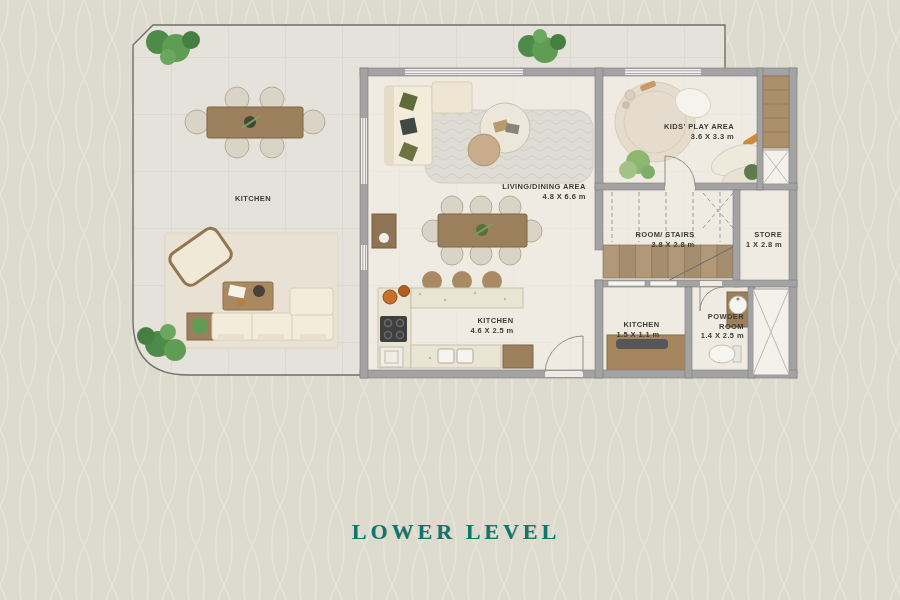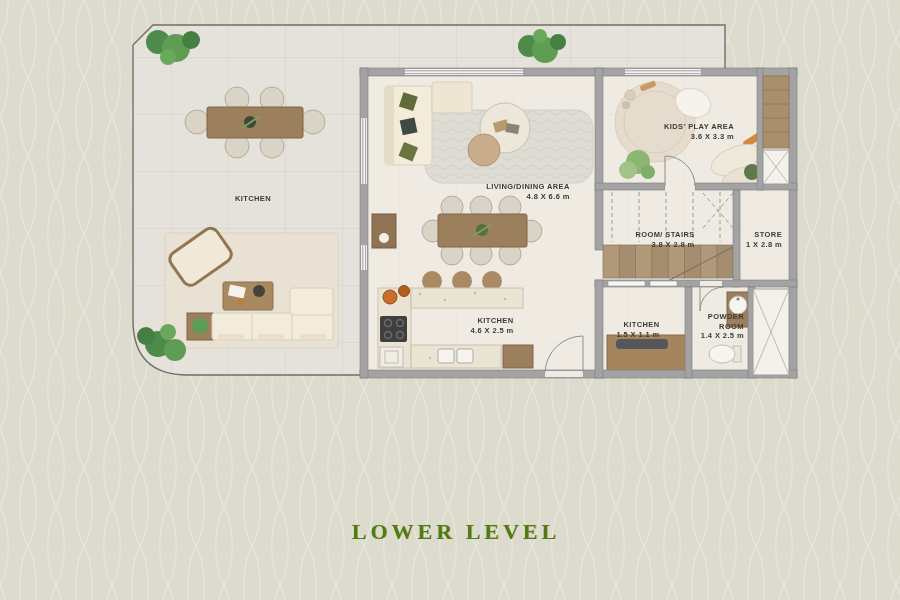--- a/index.html
+++ b/index.html
@@ -6,21 +6,21 @@
   .canvas{position:relative;width:900px;height:600px;overflow:hidden;background:#dcdbce;font-family:"Liberation Sans",sans-serif;}
   .canvas svg{position:absolute;left:0;top:0;}
   .lbl{position:absolute;transform:translate(-50%,-50%);text-align:right;
        font:bold 7.5px/9.5px "Liberation Sans",sans-serif;color:#3b3b33;
        letter-spacing:.4px;white-space:nowrap;z-index:5;}
   .lbl .nm{display:block;}
   .lbl .dims{display:block;font-weight:bold;}
   .lbl.wrap{white-space:normal;width:56px;}
   .title{position:absolute;left:456px;top:532px;transform:translate(-50%,-50%);
          font-family:"Liberation Serif",serif;font-weight:bold;font-size:22px;
-         letter-spacing:4px;color:#4d7c0f;z-index:5;
+         letter-spacing:4px;color:#0f766e;z-index:5;
          text-shadow:0.8px 0 0 rgba(155,70,55,.30);}
 </style>
 </head>
 <body>
 
 <div class="canvas">
 
 <svg width="900" height="600" viewBox="0 0 900 600">
   <defs>
     <pattern id="ogee" width="56" height="78" patternUnits="userSpaceOnUse">
@@ -298,21 +298,21 @@
     <rect x="545" y="371" width="38" height="6" fill="#efebe2" stroke="none"></rect>
     <path d="M583 336 V372 M545 372 A38 38 0 0 1 583 336" stroke-width="1"></path>
     <rect x="700" y="281" width="22" height="5" fill="#efebe2" stroke="none"></rect>
     <path d="M700 287 V311 M700 311 A24 24 0 0 1 724 287" stroke-width="1" transform="rotate(0 700 287)"></path>
   </g>
 </svg>
 
 <div class="lbl" style="left:253px;top:199px">
   <span class="nm">KITCHEN</span>
 </div>
-<div class="lbl" style="left:528px;top:191px">
+<div class="lbl" style="left:544px;top:191px">
   <span class="nm">LIVING/DINING AREA</span>
   <span class="dims">4.8 X 6.6 m</span>
 </div>
 <div class="lbl" style="left:699px;top:131px">
   <span class="nm">KIDS' PLAY AREA</span>
   <span class="dims">3.6 X 3.3 m</span>
 </div>
 <div class="lbl" style="left:665px;top:239px">
   <span class="nm">ROOM/ STAIRS</span>
   <span class="dims">3.8 X 2.8 m</span>

